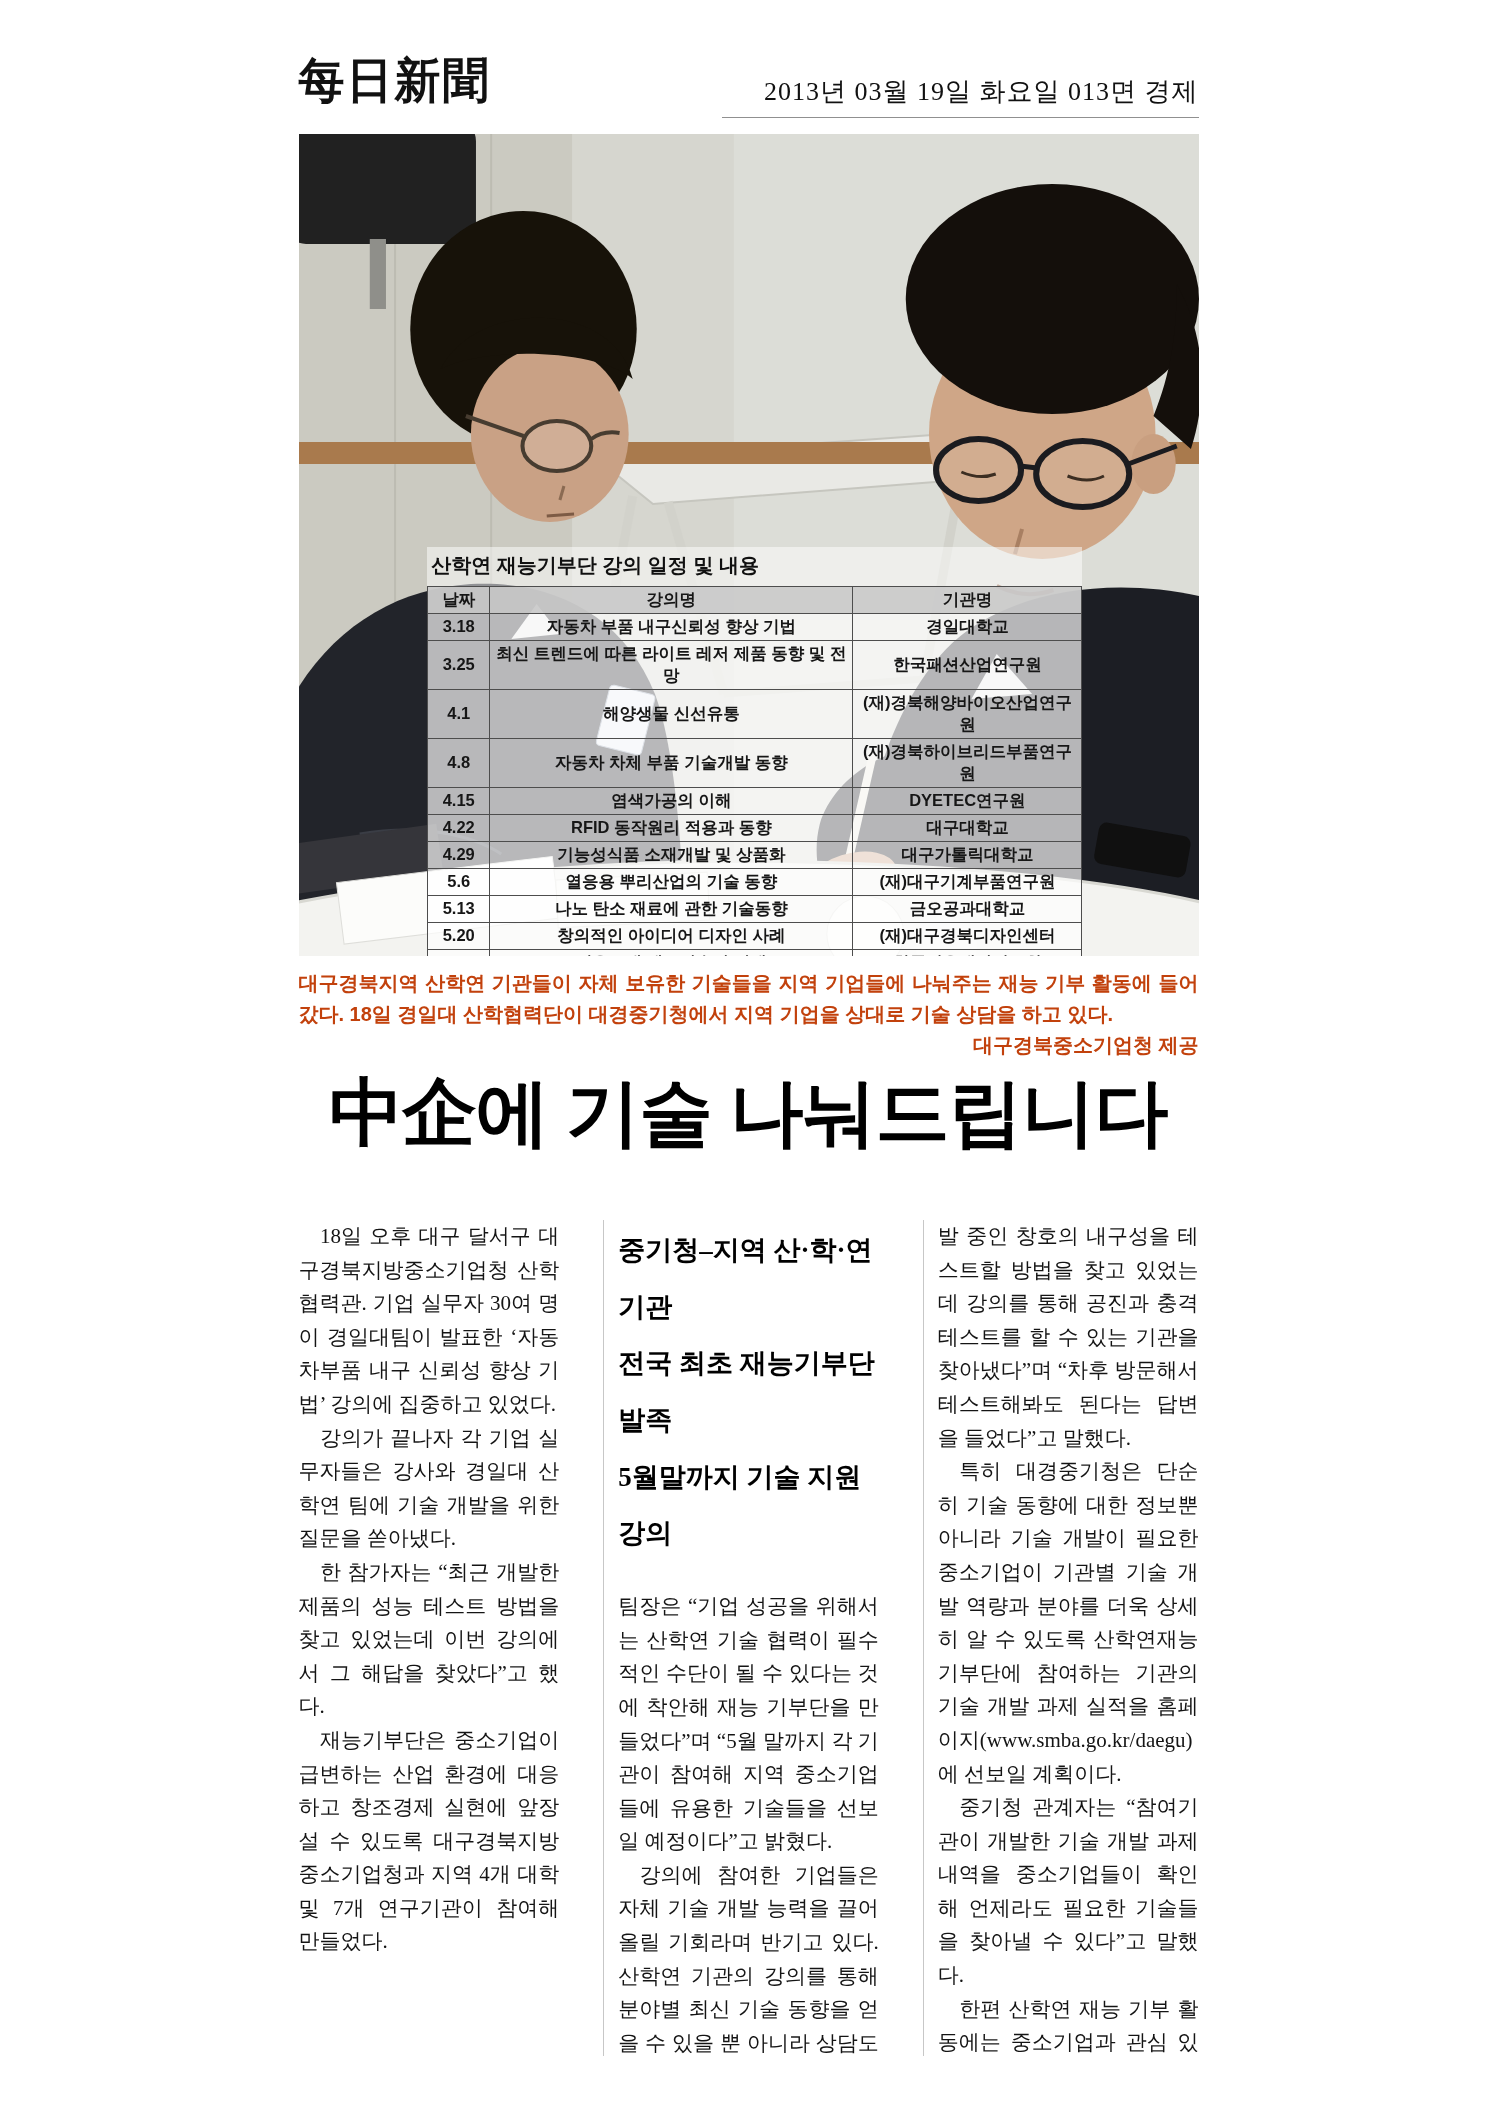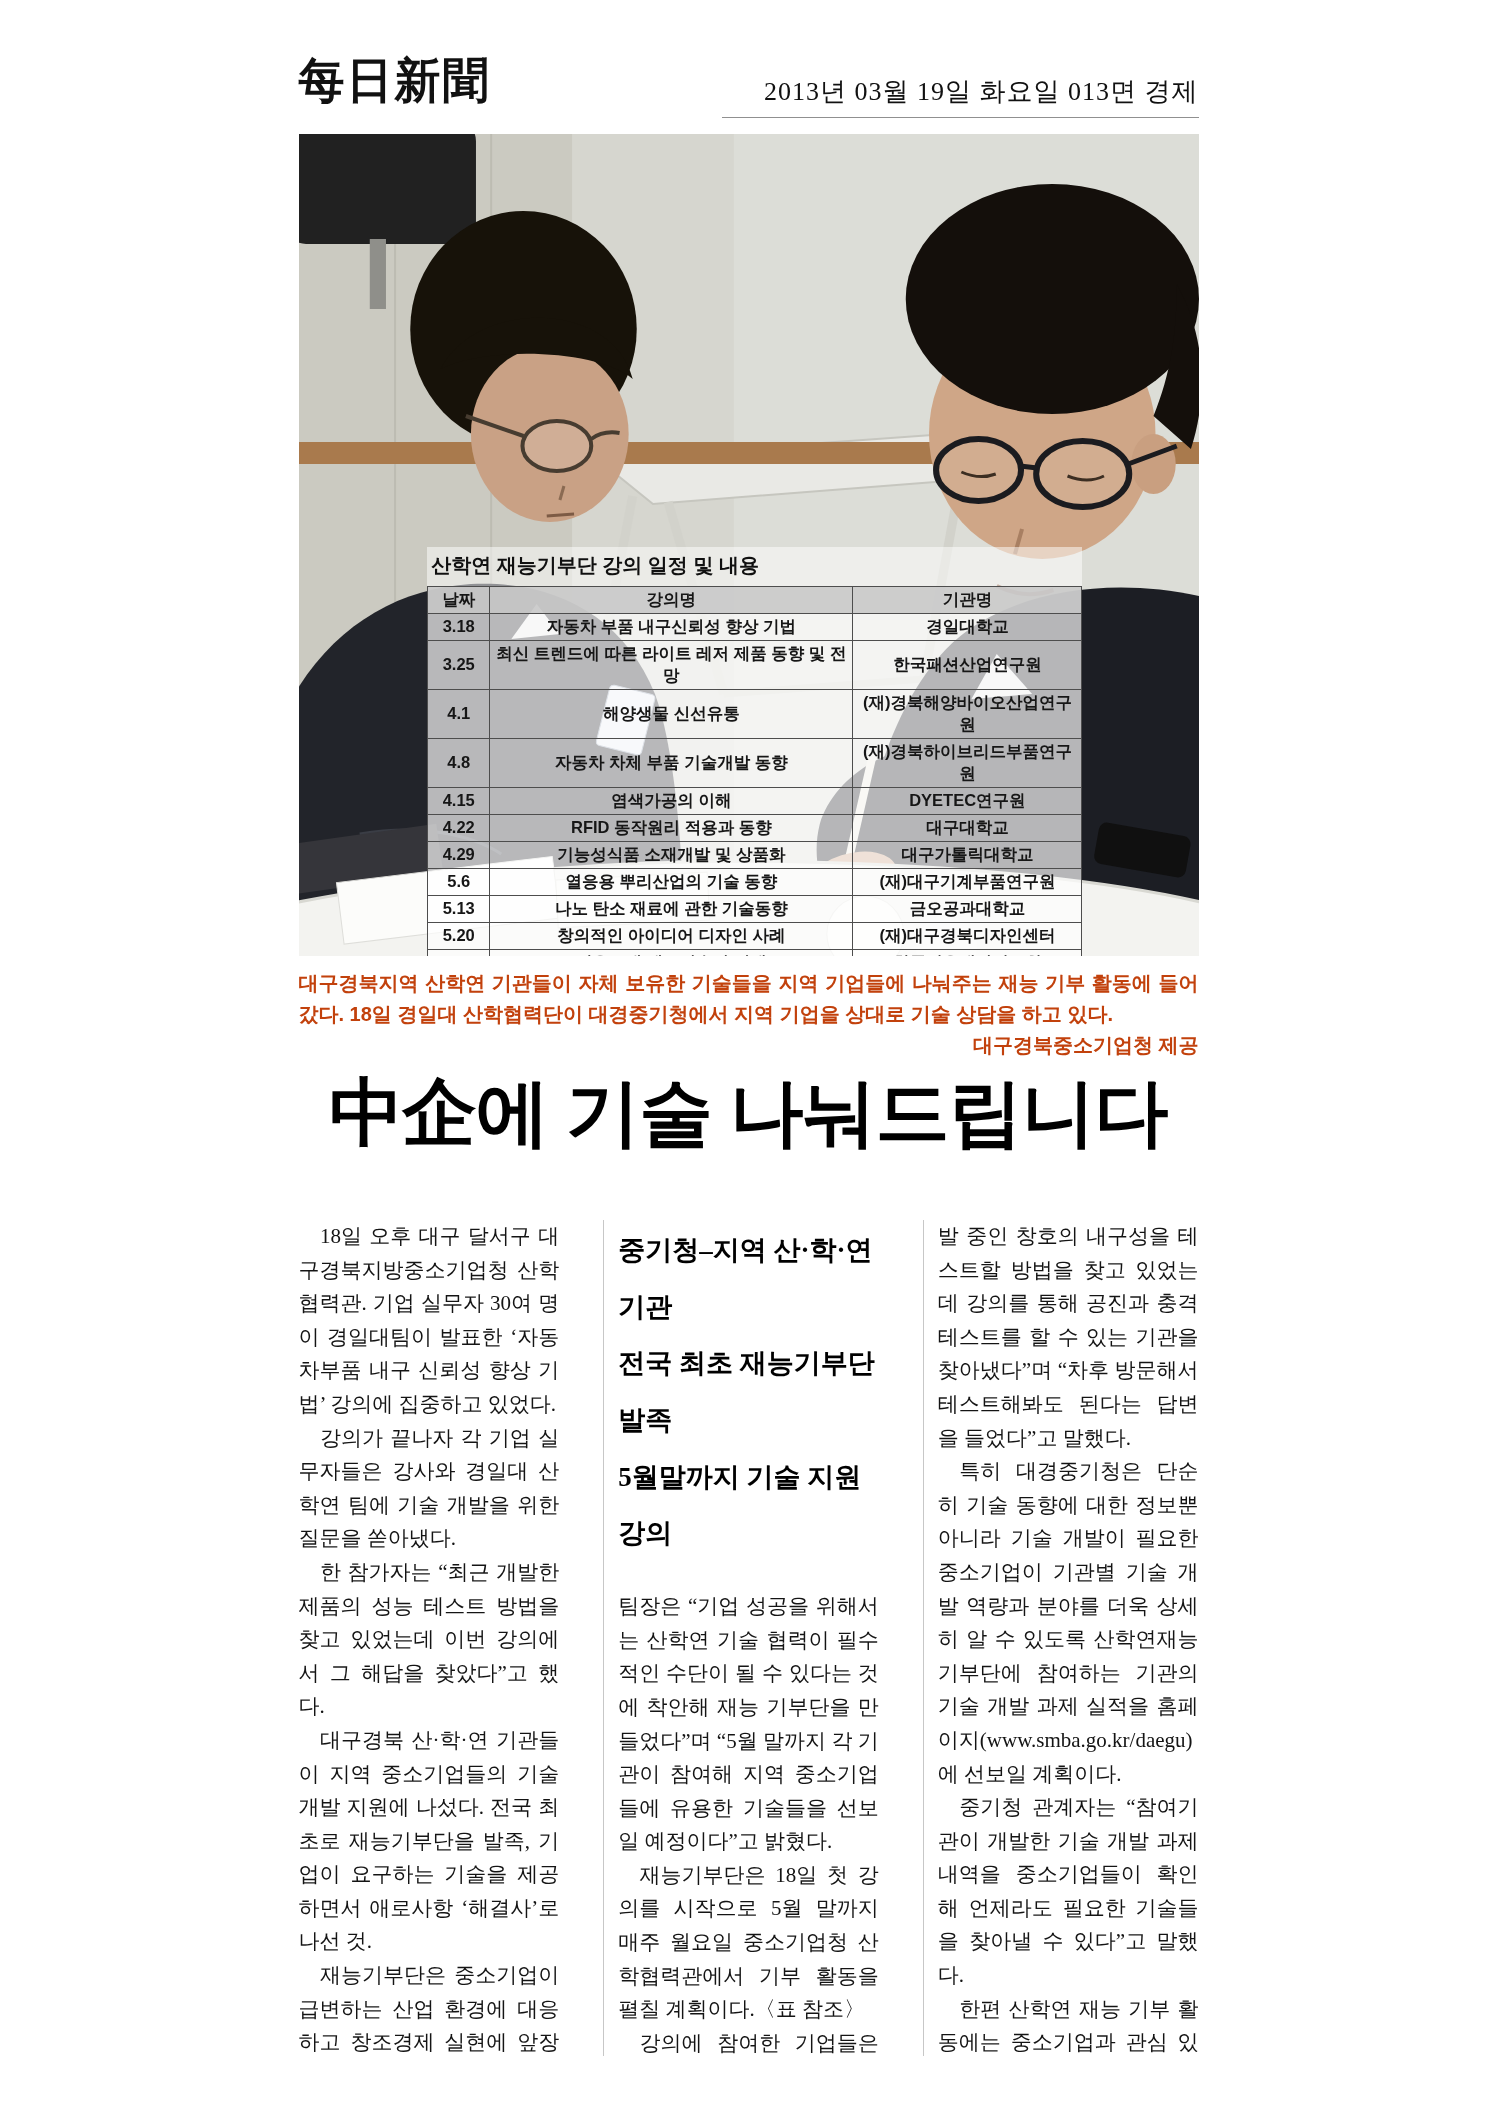--- a/index.html
+++ b/index.html
@@ -217,33 +217,31 @@
     </p>
 
     <h1 class="headline">中企에 기술 나눠드립니다</h1>
 
     <section class="article">
       <div class="col">
         <div class="paras">
             <p>18일 오후 대구 달서구 대구경북지방중소기업청 산학협력관. 기업 실무자 30여 명이 경일대팀이 발표한 ‘자동차부품 내구 신뢰성 향상 기법’ 강의에 집중하고 있었다.</p>
             <p>강의가 끝나자 각 기업 실무자들은 강사와 경일대 산학연 팀에 기술 개발을 위한 질문을 쏟아냈다.</p>
             <p>한 참가자는 “최근 개발한 제품의 성능 테스트 방법을 찾고 있었는데 이번 강의에서 그 해답을 찾았다”고 했다.</p>
-            <p>대구경북 산·학·연 기관들이 지역 중소기업들의 기술 개발 지원에 나섰다. 전국 최초로 재능기부단을 발족, 기업이 요구하는 기술을 제공하면서 애로사항 ‘해결사’로 나선 것.</p>
             <p>재능기부단은 중소기업이 급변하는 산업 환경에 대응하고 창조경제 실현에 앞장설 수 있도록 대구경북지방중소기업청과 지역 4개 대학 및 7개 연구기관이 참여해 만들었다.</p>
           </div>
       </div>
       <div class="col">
         <div class="subhead">
           <div class="subhead-line">중기청–지역 산·학·연 기관</div>
           <div class="subhead-line">전국 최초 재능기부단 발족</div>
           <div class="subhead-line">5월말까지 기술 지원 강의</div>
         </div>
         <div class="paras">
             <p class="no-indent">팀장은 “기업 성공을 위해서는 산학연 기술 협력이 필수적인 수단이 될 수 있다는 것에 착안해 재능 기부단을 만들었다”며 “5월 말까지 각 기관이 참여해 지역 중소기업들에 유용한 기술들을 선보일 예정이다”고 밝혔다.</p>
-            <p>재능기부단은 18일 첫 강의를 시작으로 5월 말까지 매주 월요일 중소기업청 산학협력관에서 기부 활동을 펼칠 계획이다.〈표 참조〉</p>
             <p>강의에 참여한 기업들은 자체 기술 개발 능력을 끌어올릴 기회라며 반기고 있다. 산학연 기관의 강의를 통해 분야별 최신 기술 동향을 얻을 수 있을 뿐 아니라 상담도 받을 수 있기 때문.</p>
           </div>
       </div>
       <div class="col">
         <div class="paras">
             <p class="no-indent">발 중인 창호의 내구성을 테스트할 방법을 찾고 있었는데 강의를 통해 공진과 충격 테스트를 할 수 있는 기관을 찾아냈다”며 “차후 방문해서 테스트해봐도 된다는 답변을 들었다”고 말했다.</p>
             <p>특히 대경중기청은 단순히 기술 동향에 대한 정보뿐 아니라 기술 개발이 필요한 중소기업이 기관별 기술 개발 역량과 분야를 더욱 상세히 알 수 있도록 산학연재능기부단에 참여하는 기관의 기술 개발 과제 실적을 홈페이지(www.smba.go.kr/daegu)에 선보일 계획이다.</p>
             <p>중기청 관계자는 “참여기관이 개발한 기술 개발 과제 내역을 중소기업들이 확인해 언제라도 필요한 기술들을 찾아낼 수 있다”고 말했다.</p>
             <p>한편 산학연 재능 기부 활동에는 중소기업과 관심 있는 사람 누구나 참가할 수 있으며 대경중기청 산학협력팀(053-659-2502)에 문의하면 된다.</p>
           </div>

